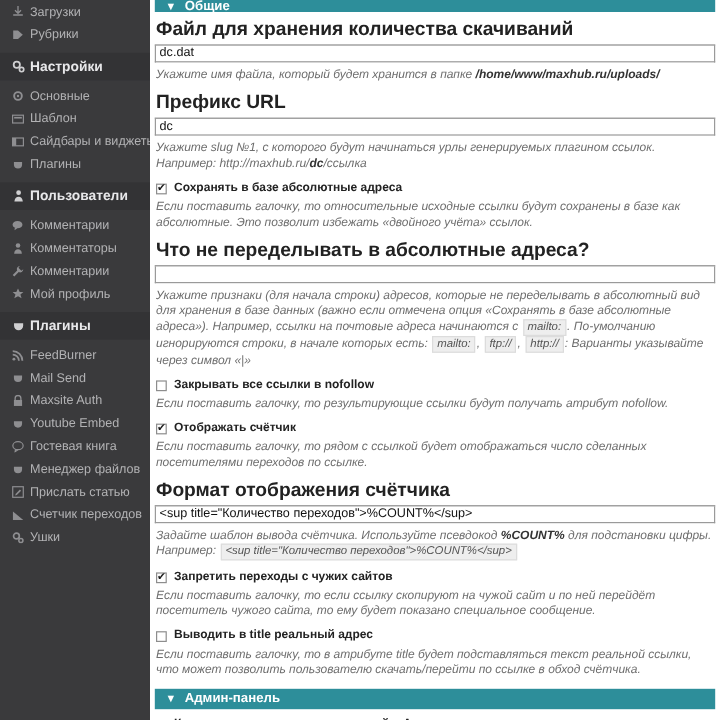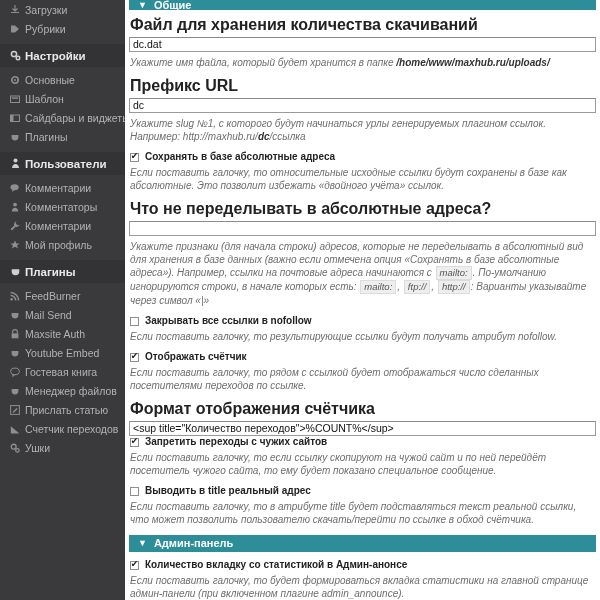--- a/index.html
+++ b/index.html
@@ -360,20 +360,23 @@
     <div class="chk-row">
       <span class="cbx">
           <span class="tick">✔</span>
         </span>
       <span class="chk-label">Отображать счётчик</span>
     </div>
     <div class="hint">Если поставить галочку, то рядом с ссылкой будет отображаться число сделанных посетителями переходов по ссылке.</div>
 
     <div class="fld-label">Формат отображения счётчика</div>
     <input class="txtin" type="text" value="&lt;sup title=&quot;Количество переходов&quot;&gt;%COUNT%&lt;/sup&gt;" style="">
+    <div class="hint">
+      <span>Задайте шаблон вывода счётчика. Используйте псевдокод </span><b>%COUNT%</b><span> для подстановки цифры. Например: </span><code>&lt;sup title="Количество переходов"&gt;%COUNT%&lt;/sup&gt;</code>
+    </div>
 
     <div class="chk-row">
       <span class="cbx">
           <span class="tick">✔</span>
         </span>
       <span class="chk-label">Запретить переходы с чужих сайтов</span>
     </div>
     <div class="hint">Если поставить галочку, то если ссылку скопируют на чужой сайт и по ней перейдёт посетитель чужого сайта, то ему будет показано специальное сообщение.</div>
 
     <div class="chk-row">

